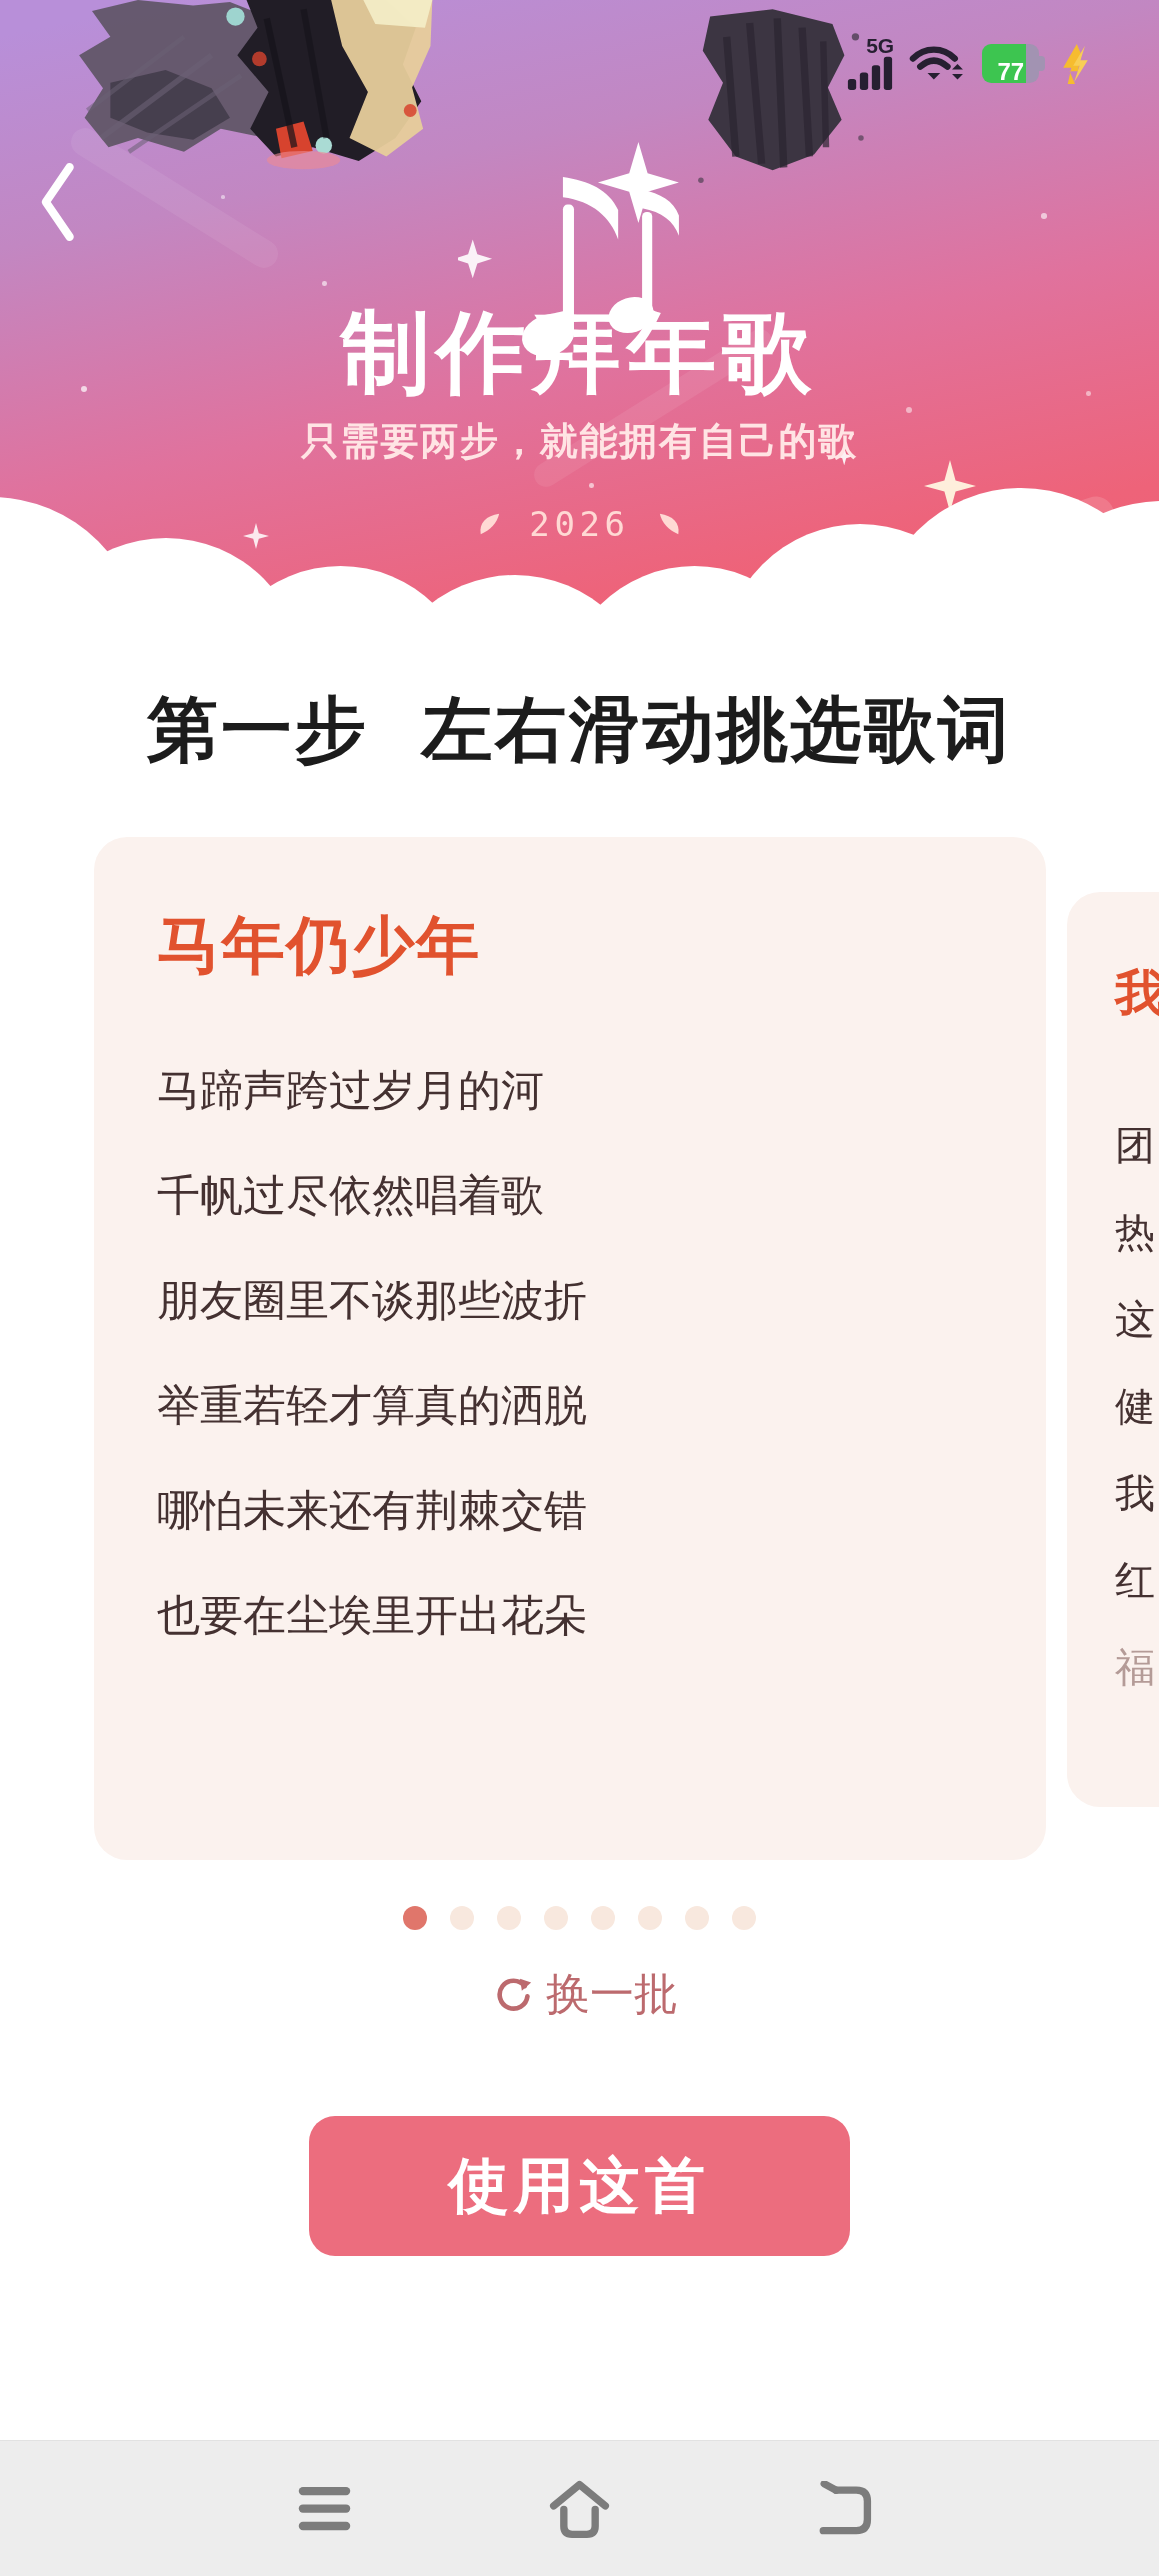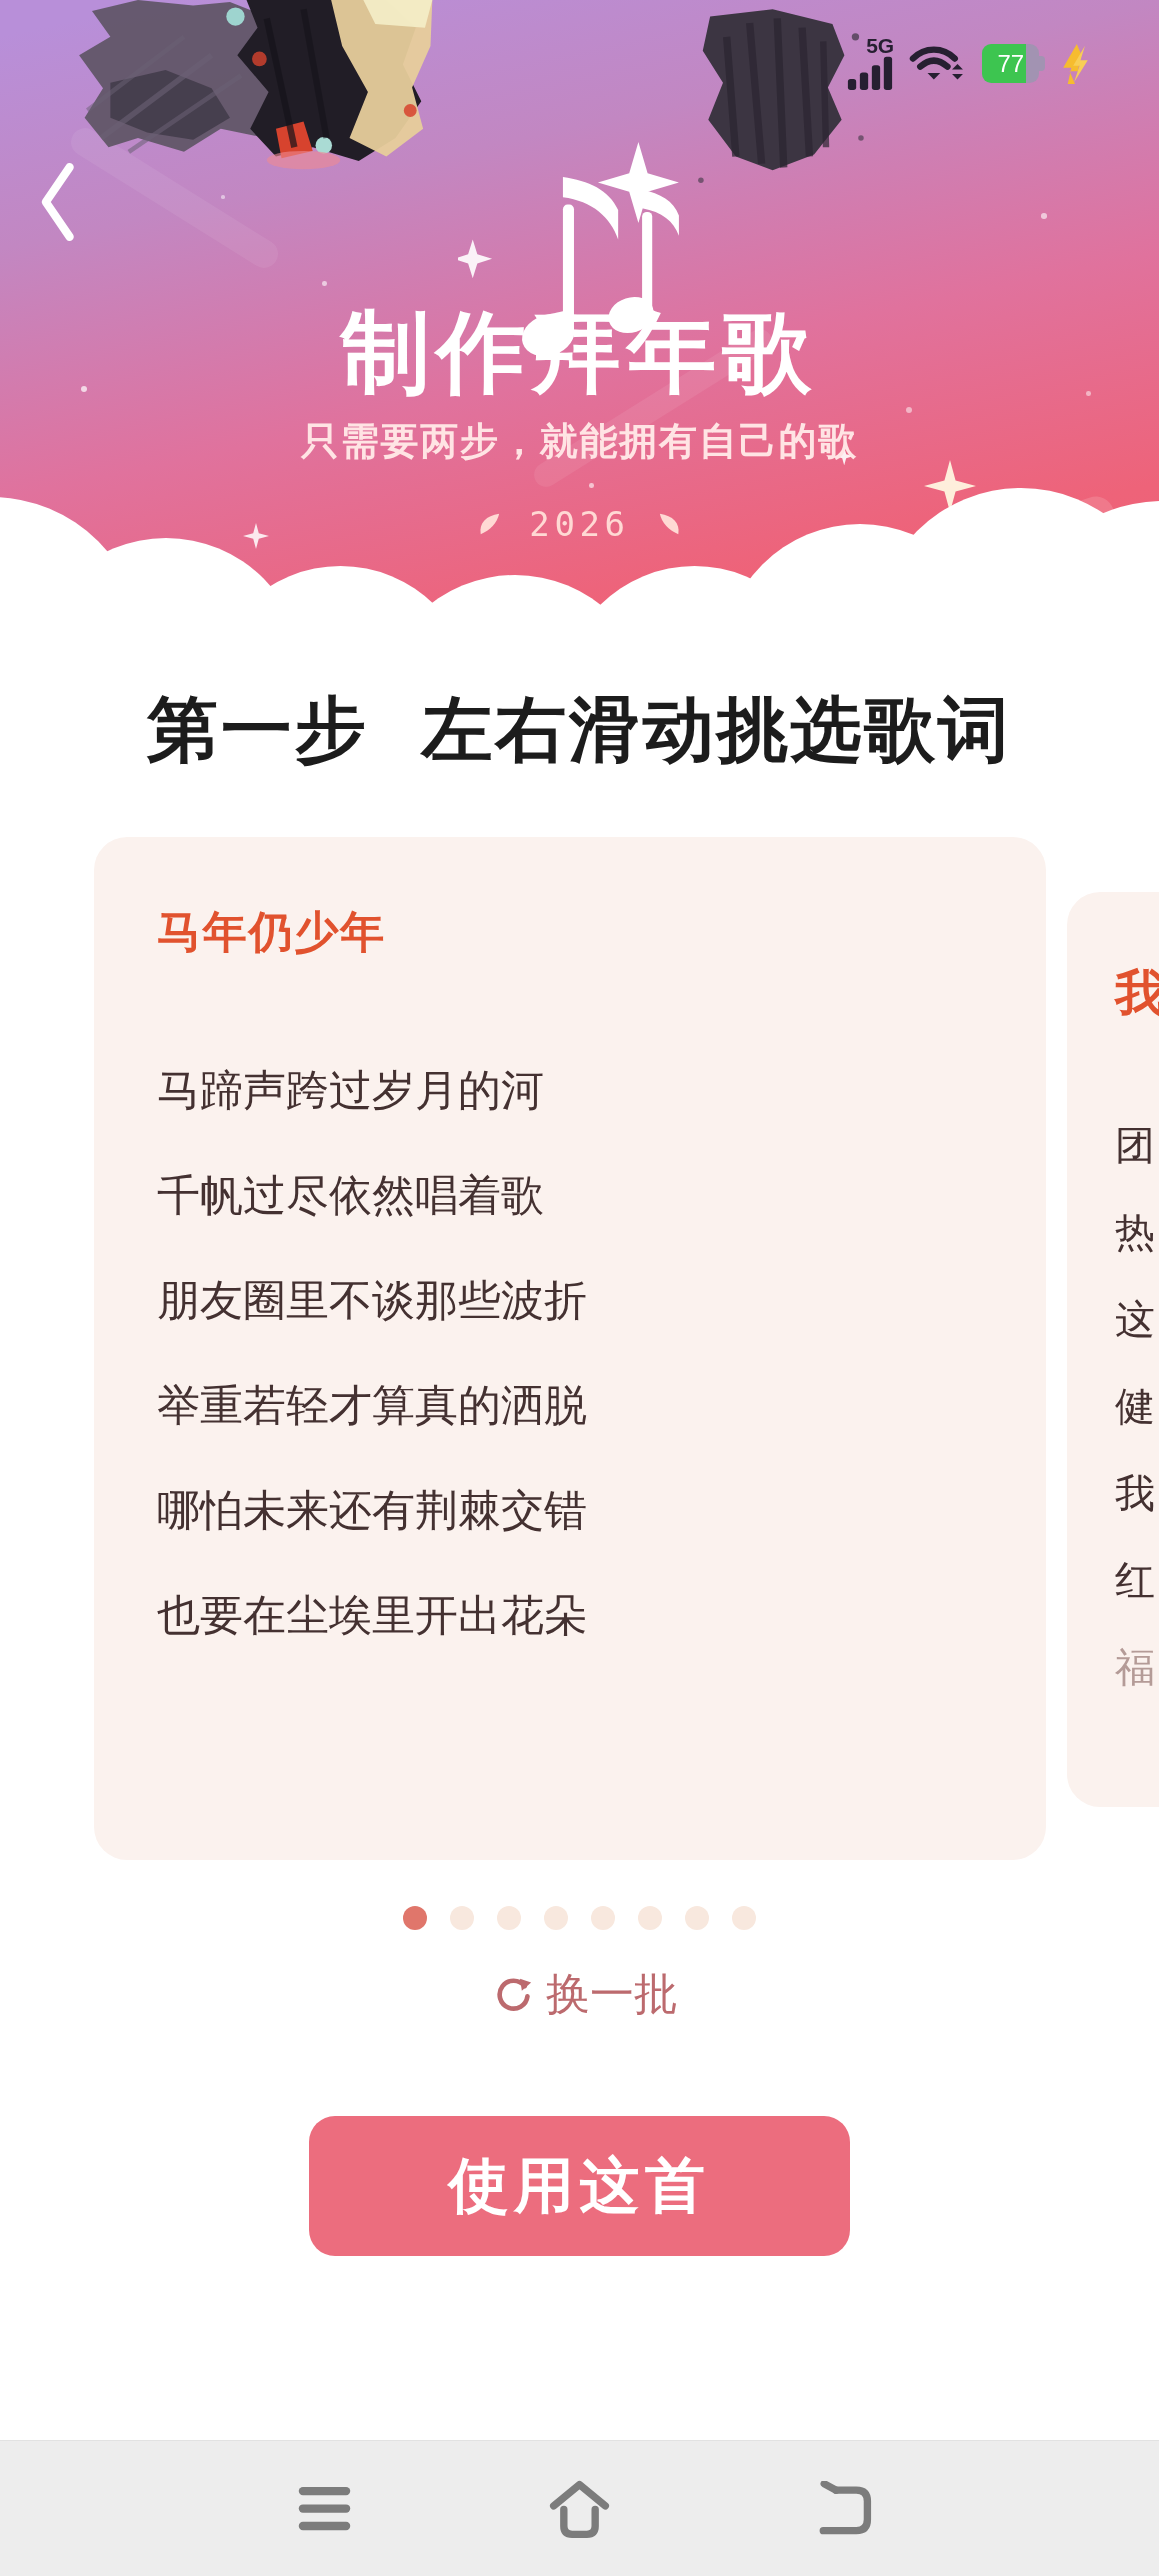--- a/index.html
+++ b/index.html
@@ -23,22 +23,22 @@
   .statusbar {
     position:absolute; top:37px; right:70px; display:flex; align-items:center; gap:14.7px;
     color:#261f31; z-index:3;
   }
   .net-speed { text-align:right; font-size:19.3px; font-weight:bold; line-height:20px; letter-spacing:0.5px;}
   .sig-cluster { display:flex; flex-direction:column; align-items:flex-end; }
   .sig-cluster .g5 { font-size:21px; font-weight:bold; line-height:18.4px; margin-left:1.8px;}
   .battery { position:relative; width:64px; height:39px; margin-left:1.8px;}
   .battery .body { position:absolute; left:0; top:0; width:57px; height:39px; border-radius:9.2px; background:#a293b2; overflow:hidden;}
   .battery .fill { position:absolute; left:0; top:0; width:44px; height:39px; background:#3dc550;}
-  .battery .pct  { position:absolute; left:0; top:0; width:57px; height:39px; display:flex; align-items:center; justify-content:center;
-                   color:#fff; font-size:24px; font-weight:normal; }
+  .battery .pct  { position:absolute; left:0; top:8px; width:57px; height:39px; display:flex; align-items:center; justify-content:center;
+                   color:#fff; font-size:24px; font-weight:bold; }
   .battery .nub  { position:absolute; right:1.8px; top:12px; width:5.5px; height:14.7px; background:#a293b2; border-radius:0 3.7px 3.7px 0;}
   
   .back-btn { position:absolute; left:31px; top:158px; width:59px; height:88px; z-index:4; cursor:pointer;}
   
   .emblem { position:absolute; left:458px; top:140px; width:243px; height:223px; z-index:2;}
   .hero-title {
     position:absolute; left:0; top:293px; width:1159px; text-align:center; z-index:2;
     color:#ffffff; font-size:89px; font-weight:900; letter-spacing:6.4px;
   }
   .hero-sub {
@@ -57,21 +57,21 @@
   .scribble-layer { position:absolute; left:0; top:0; width:1159px; height:644px; z-index:6; pointer-events:none;}
   
   .step-title {
     position:absolute; left:0; top:683px; width:1159px; text-align:center;
     color:#1c1c1c; font-size:71px; font-weight:800; letter-spacing:2.8px;
   }
   .step-title .gap { display:inline-block; width:53px; }
   
   .card { position:absolute; background:#fbf2ee; border-radius:33px; }
   .card-main { left:94px; top:837px; width:952px; height:1023px; }
-  .card-main .card-title { position:absolute; left:63px; top:66px; color:#e1522e; font-size:44px; font-weight:800; letter-spacing:1.8px;}
+  .card-main .card-title { position:absolute; left:63px; top:66px; color:#e1522e; font-size:63px; font-weight:800; letter-spacing:1.8px;}
   .card-main .lines { position:absolute; left:63px; top:201px; font-size:43px; color:#443131; line-height:105px; font-weight:500;}
   .card-next { left:1067px; top:892px; width:952px; height:915px; }
   .card-next .card-title { position:absolute; left:48px; top:68px; color:#e1522e; font-size:50px; font-weight:800;}
   .card-next .lines { position:absolute; left:48px; top:210px; font-size:40px; color:#443131; line-height:87px; font-weight:500;}
   .line.faded { color:#a59090; }
   .card-next .line.faded { color:#b49b97; }
   
   .dots { position:absolute; left:0; top:1906px; width:1159px; display:flex; justify-content:center; gap:23px;}
   .dot { width:24px; height:24px; border-radius:50%; background:#f8e8de;}
   .dot.active { background:#e0766b; }

